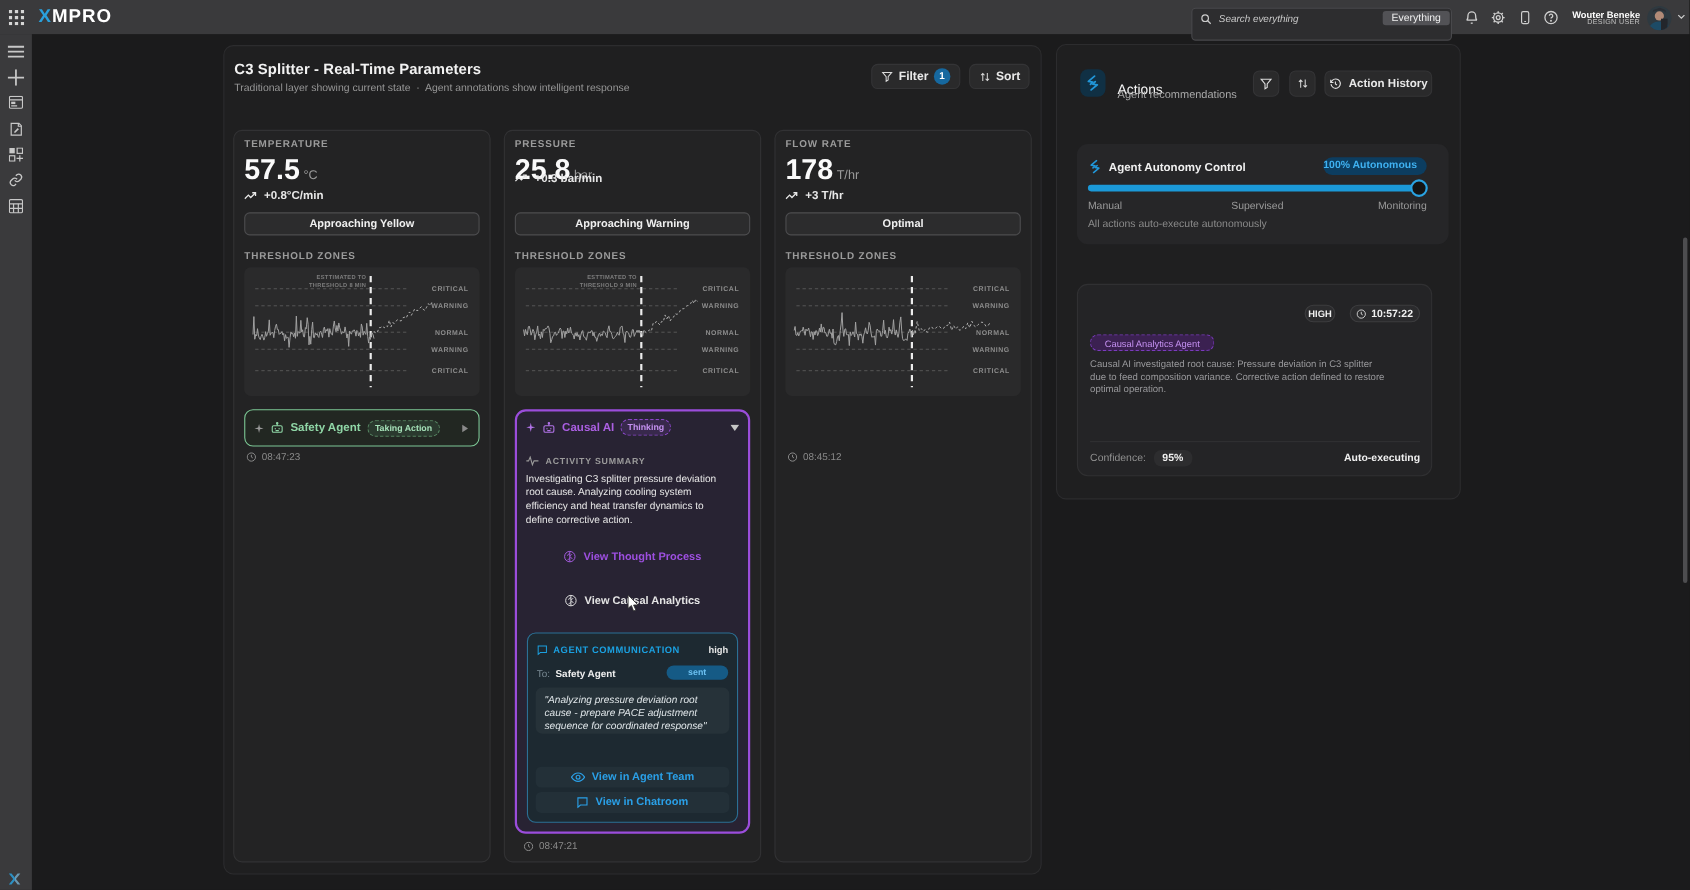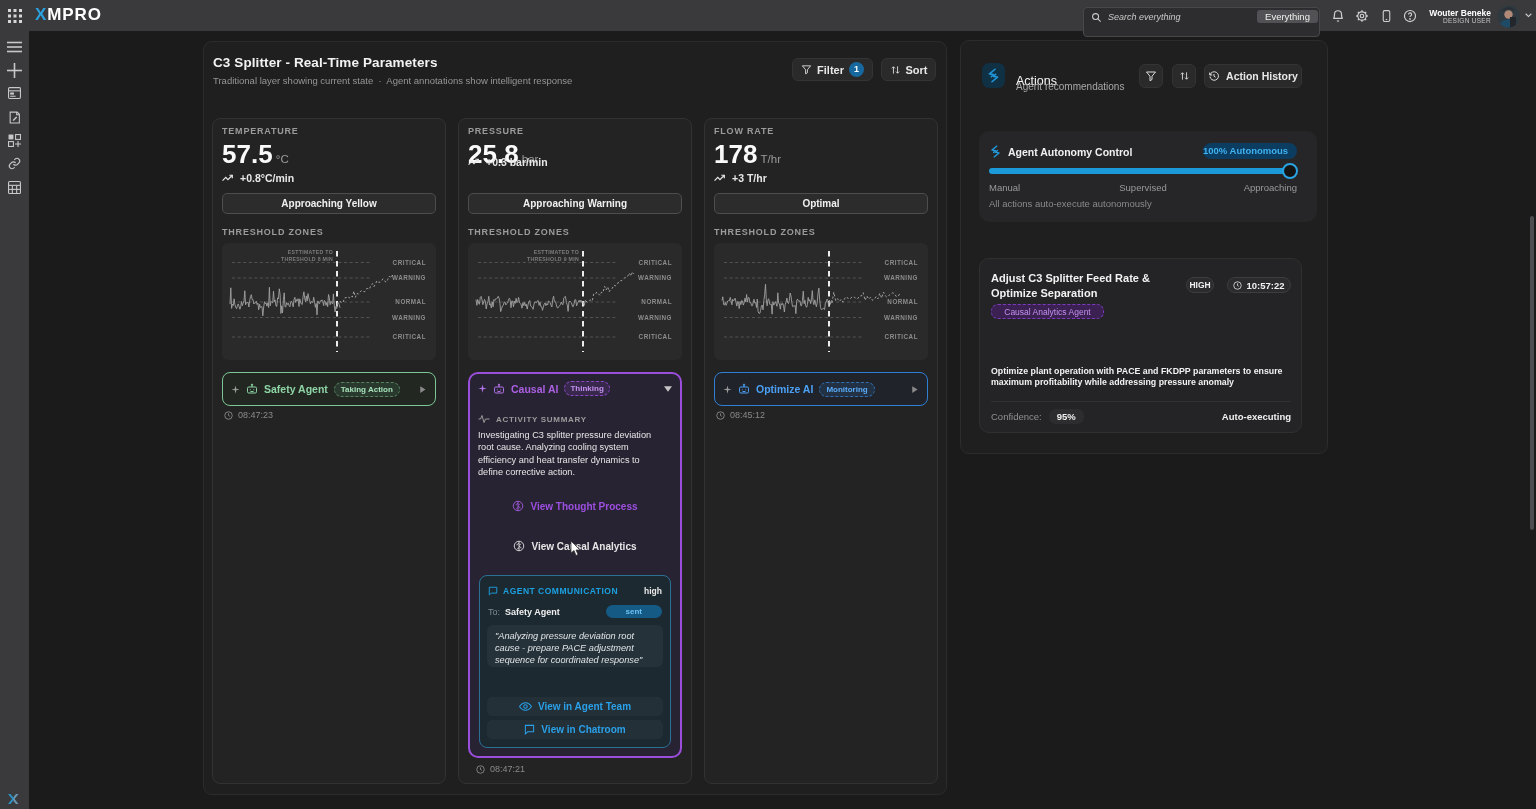--- a/index.html
+++ b/index.html
@@ -251,40 +251,20 @@
         <text x="204" y="61.3" text-anchor="end" font-size="6.3" font-weight="bold" letter-spacing="0.5" fill="#8d8d8d">NORMAL</text>
         <line x1="10" y1="74.5" x2="150" y2="74.5" stroke="#575757" stroke-width="0.9" stroke-dasharray="3 2.6"></line>
         <text x="204" y="76.8" text-anchor="end" font-size="6.3" font-weight="bold" letter-spacing="0.5" fill="#8d8d8d">WARNING</text>
         <line x1="10" y1="94" x2="150" y2="94" stroke="#575757" stroke-width="0.9" stroke-dasharray="3 2.6"></line>
         <text x="204" y="96.3" text-anchor="end" font-size="6.3" font-weight="bold" letter-spacing="0.5" fill="#8d8d8d">CRITICAL</text>
 <line x1="115" y1="8" x2="115" y2="109" stroke="#ececec" stroke-width="2" stroke-dasharray="5.5 4.5"></line>
 <polyline points="8.0,57.4 8.8,53.8 9.6,61.5 10.5,61.9 11.3,59.4 12.1,62.4 12.9,60.3 13.7,58.0 14.6,57.7 15.4,57.9 16.2,54.4 17.0,57.7 17.9,61.8 18.7,56.2 19.5,57.7 20.3,57.3 21.1,55.2 22.0,59.2 22.8,63.1 23.6,58.6 24.4,58.8 25.2,65.6 26.1,58.5 26.9,61.6 27.7,57.5 28.5,58.0 29.3,62.1 30.2,59.7 31.0,55.2 31.8,58.9 32.6,51.5 33.4,58.9 34.3,54.5 35.1,54.8 35.9,59.7 36.7,59.3 37.6,62.7 38.4,62.7 39.2,59.6 40.0,56.3 40.8,60.1 41.7,59.5 42.5,64.5 43.3,56.1 44.1,68.7 44.9,70.2 45.8,70.4 46.6,67.4 47.4,63.1 48.2,62.0 49.0,66.8 49.9,57.4 50.7,51.5 51.5,41.2 52.3,56.8 53.1,62.8 54.0,56.3 54.8,55.9 55.6,61.2 56.4,61.3 57.3,61.1 58.1,71.2 58.9,58.7 59.7,62.1 60.5,61.0 61.4,58.7 62.2,60.5 63.0,63.3 63.8,49.8 64.6,60.3 65.5,60.8 66.3,66.2 67.1,60.5 67.9,61.9 68.7,60.4 69.6,63.1 70.4,69.0 71.2,61.5 72.0,59.2 72.9,55.0 73.7,59.6 74.5,60.6 75.3,57.5 76.1,50.0 77.0,52.9 77.8,59.3 78.6,63.6 79.4,63.1 80.2,63.4 81.1,62.3 81.9,70.7 82.7,57.6 83.5,56.1 84.3,57.8 85.2,58.2 86.0,57.8 86.8,62.7 87.6,62.6 88.4,57.5 89.3,48.1 90.1,60.7 90.9,57.3 91.7,62.8 92.6,64.3 93.4,61.7 94.2,54.4 95.0,58.0 95.8,56.6 96.7,60.7 97.5,56.7 98.3,47.6 99.1,58.4 99.9,61.6 100.8,56.9 101.6,60.7 102.4,63.7 103.2,59.8 104.0,50.5 104.9,45.1 105.7,57.1 106.5,64.6 107.3,66.5 108.1,66.5 109.0,65.3 109.8,65.4 110.6,66.5 111.4,60.1 112.3,58.7 113.1,56.2 113.9,57.6 114.7,63.1 115.5,57.1 116.4,61.3 117.2,58.6 118.0,57.1" fill="none" stroke="#a2a2a2" stroke-width="0.9"></polyline>
 <polyline points="118.0,60.0 119.8,49.1 121.7,57.8 123.5,55.7 125.4,58.4 127.2,56.2 129.0,59.2 130.9,55.1 132.7,53.8 134.5,56.1 136.4,55.6 138.2,53.7 140.1,53.8 141.9,55.8 143.7,55.7 145.6,52.9 147.4,53.0 149.2,49.7 151.1,57.3 152.9,52.9 154.8,56.2 156.6,54.1 158.4,57.3 160.3,56.3 162.1,53.5 163.9,55.9 165.8,50.4 167.6,55.1 169.5,49.0 171.3,52.8 173.1,54.3 175.0,52.3 176.8,50.9 178.6,49.8 180.5,50.7 182.3,53.6 184.2,53.1 186.0,50.4" fill="none" stroke="#b0b0b0" stroke-width="0.9" stroke-dasharray="2.2 2.2"></polyline>
       </svg>
     </div>
-<div class="abs" style="left:714px;top:372px;width:214px;height:34px;border:1.5px solid #2f80d4;border-radius:8px;background:#20242a;display:flex;align-items:center;padding:0 8px;gap:6px;white-space:nowrap">
-<svg width="9" height="9" viewBox="0 0 24 24">
-        <path d="M12 1l2.2 8.8L23 12l-8.8 2.2L12 23l-2.2-8.8L1 12l8.8-2.2z" fill="#9a9a9a"></path>
-      </svg>
-      <svg width="12" height="12" viewBox="0 0 24 24" fill="none" stroke="#4ba0f5" stroke-width="2">
-        <rect x="3" y="8" width="18" height="12" rx="2.5"></rect>
-        <line x1="12" y1="8" x2="12" y2="4.5"></line>
-        <circle cx="12" cy="3.5" r="1.3" fill="#4ba0f5"></circle>
-        <circle cx="8.5" cy="13.5" r="1.2" fill="#4ba0f5" stroke="none"></circle>
-        <circle cx="15.5" cy="13.5" r="1.2" fill="#4ba0f5" stroke="none"></circle>
-        <line x1="9" y1="17" x2="15" y2="17"></line>
-      </svg>
-<span style="font-size:10.5px;font-weight:bold;color:#4ba0f5">Optimize AI</span>
-<span style="font-size:8px;font-weight:bold;color:#5cabf7;background:rgba(50,130,220,0.15);border:1px dashed #2f6eb0;border-radius:8px;padding:2px 6px">Monitoring</span>
-<span style="margin-left:auto;line-height:0">
-        <svg width="9" height="9" viewBox="0 0 24 24">
-          <path d="M6 3l14 9-14 9z" fill="#8a8a8a"></path>
-        </svg>
-      </span>
-    </div>
     <div class="abs" style="left:716px;top:410px;display:flex;align-items:center;gap:5px">
       <svg width="9" height="9" viewBox="0 0 24 24" fill="none" stroke="#8a8a8a" stroke-width="2.4">
         <circle cx="12" cy="12" r="10"></circle>
         <path d="M12 6.5V12l3.6 2.2"></path>
       </svg>
       <span style="font-size:9px;color:#8a8a8a">08:45:12</span>
     </div>
 
 <div class="abs" style="left:468px;top:372px;width:214px;height:386px;border:2px solid #9b4ddb;border-radius:10px;background:#282333"></div>
 <div class="abs" style="left:478px;top:381px;width:194px;display:flex;align-items:center;gap:6px">
@@ -394,34 +374,33 @@
 <div class="abs" style="left:989px;top:145px;display:flex;align-items:center;gap:6px">
       <svg width="13" height="13" viewBox="0 0 24 24" fill="none" stroke="#2196d8" stroke-width="2.6" stroke-linejoin="round" stroke-linecap="round">
         <path d="M14.5 2L5.5 9.5l6.5 1L8.5 14"></path>
         <path d="M9.5 22l9-7.5-6.5-1 3.5-3.5"></path>
       </svg>
       <span style="font-size:10.5px;font-weight:bold;color:#f0f0f0">Agent Autonomy Control</span>
     </div>
 <div class="abs" style="left:1203px;top:143px;width:94px;height:16px;background:#0c3d60;border-radius:8px;line-height:16px;font-size:9.5px;font-weight:bold;color:#3fb2f2">100% Autonomous</div>
 <div class="abs" style="left:989px;top:168px;width:308px;height:6px;background:#1b99d8;border-radius:3px"></div>
 <div class="abs" style="left:1282px;top:163px;width:16px;height:16px;border-radius:50%;background:#141414;border:2.5px solid #2aa3e2"></div>
-<div class="abs" style="left:989px;top:182px;width:308px;font-size:9.5px;color:#9a9a9a"><span>Manual</span><span style="position:absolute;left:0;width:308px;text-align:center">Supervised</span><span style="position:absolute;right:0">Approaching</span></div>
+<div class="abs" style="left:989px;top:182px;width:308px;font-size:9.5px;color:#9a9a9a"><span>Manual</span><span style="position:absolute;left:0;width:308px;text-align:center">Supervised</span><span style="position:absolute;right:0">Monitoring</span></div>
 <div class="abs" style="left:989px;top:198px;font-size:9.5px;color:#8a8a8a">All actions auto-execute autonomously</div>
 <div class="abs" style="left:979px;top:258px;width:323px;height:175px;background:#242426;border:1px solid #303032;border-radius:10px"></div>
-<div class="abs" style="left:991px;top:271px;width:200px;font-size:11px;font-weight:bold;color:#f2f2f2;line-height:15px">Adjust C3 Splitter Feed Rate &amp; Optimize Separation</div>
 <div class="abs" style="left:1186px;top:277px;width:28px;height:16px;background:#2b2b2d;border:1px solid #3d3d3f;border-radius:8px;text-align:center;line-height:15px;font-size:8.5px;font-weight:bold;color:#f0f0f0">HIGH</div>
 <div class="abs" style="left:1227px;top:277px;width:64px;height:16px;background:#2b2b2d;border:1px solid #3d3d3f;border-radius:8px;display:flex;align-items:center;justify-content:center;gap:4px">
       <svg width="9" height="9" viewBox="0 0 24 24" fill="none" stroke="#d0d0d0" stroke-width="2.4">
         <circle cx="12" cy="12" r="10"></circle>
         <path d="M12 6.5V12l3.6 2.2"></path>
       </svg>
       <span style="font-size:9.5px;font-weight:bold;color:#f0f0f0">10:57:22</span>
     </div>
 <div class="abs" style="left:991px;top:304px;width:113px;height:15px;background:#3b2151;border:1px dashed #7a3bbd;border-radius:7px;text-align:center;line-height:14px;font-size:8.5px;font-weight:normal;color:#c490f0">Causal Analytics Agent</div>
-<div class="abs" style="left:991px;top:366px;width:302px;font-size:8.8px;font-weight:bold;line-height:11.3px;color:#f2f2f2">Optimize plant operation with PACE and FKDPP parameters to ensure maximum profitability while addressing pressure anomaly</div>
+<div class="abs" style="left:991px;top:326px;width:310px;font-size:8.7px;line-height:11.2px;color:#98989b">Causal AI investigated root cause: Pressure deviation in C3 splitter<br>due to feed composition variance. Corrective action defined to restore<br>optimal operation.</div>
 <div class="abs" style="left:991px;top:401px;width:300px;border-top:1px solid #313133"></div>
 <div class="abs" style="left:991px;top:409px;width:300px;display:flex;align-items:center;gap:7px">
 <span style="font-size:9.5px;color:#909090">Confidence:</span>
 <span style="font-size:9.5px;font-weight:bold;color:#f0f0f0;background:#2d2d2f;border-radius:7px;padding:2px 8px">95%</span>
 <span style="margin-left:auto;font-size:9.5px;font-weight:bold;color:#f0f0f0">Auto-executing</span>
     </div>
 
 <div class="abs" style="left:1530px;top:216px;width:4px;height:314px;background:#4d4d4f;border-radius:2px"></div>
 
 <svg class="abs" style="left:570px;top:540px" width="12" height="17" viewBox="0 0 12 17">

